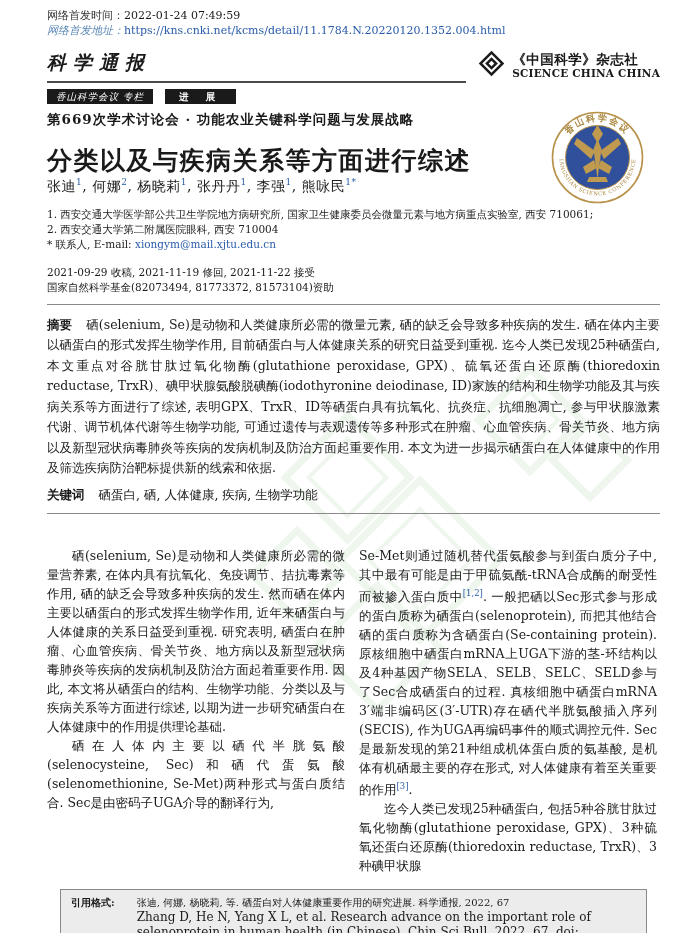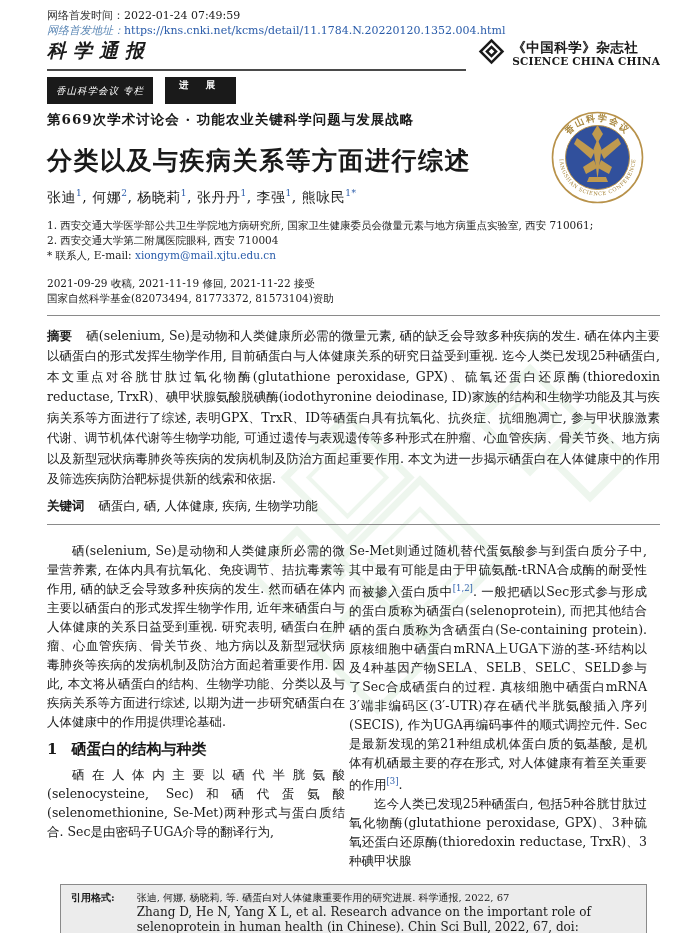--- a/index.html
+++ b/index.html
@@ -16,52 +16,52 @@
   .wm { position:absolute; z-index:1; border:7px solid rgba(150,196,150,0.16); transform:rotate(45deg); }
   .wm.inner { border-width:4px; }
 
   
   .preprint { font-size:11px; line-height:15px; }
   .preprint .lbl { color:#333; }
   .preprint .lbl2 { color:#5b87b5;font-style:italic; }
   .link { color:#2a5caa; text-decoration:none; cursor:pointer;margin-top:48px; }
 
   
-  .masthead { display:flex; align-items:flex-end; }
+  .masthead { display:flex; align-items:flex-end; margin-top:12px; }
   .mast-left { flex:1; border-bottom:2px solid #4a4a4a; padding-bottom:5px; }
   .journal-name { font-size:19px; font-weight:bold; font-style:italic; letter-spacing:7px; }
   .mast-right { display:flex; align-items:center; gap:7px; padding-left:12px; padding-bottom:2px; }
   .press-text { text-align:left; }
   .press-cn { font-size:13.5px; font-weight:bold; letter-spacing:.5px; line-height:15px; }
   .press-en { font-size:10.5px; font-weight:bold; letter-spacing:.2px; line-height:12px; }
 
   .tags { margin-top:6px; display:flex; gap:12px; }
-  .tag { background:#1a1a1a; color:#fff; font-size:9.5px; line-height:11px; padding:8px 9px; }
+  .tag { background:#1a1a1a; color:#fff; font-size:9.5px; line-height:11px; padding:2px 9px; }
   .tag.script { font-style:italic; letter-spacing:1px; }
   .tag.wide { letter-spacing:7px; font-weight:bold; padding:2px 14px; }
 
   .series { margin-top:7px; font-size:13.5px; font-weight:bold; letter-spacing:1px; }
 
   .seal { position:absolute; left:551px; top:111px; z-index:2; }
 
   
   .title { margin-top:15px; font-size:25px; font-weight:bold; letter-spacing:1.5px; }
-  .authors { margin-top:11px; font-size:14px; letter-spacing:.5px; }
+  .authors { font-size:14px; letter-spacing:.5px; }
   .authors sup { color:#2a5caa; font-size:9px; }
   .affil { margin-top:11px; font-size:10.5px; line-height:15px; color:#222; }
   .meta { margin-top:13px; font-size:10.5px; line-height:15px; }
   .rule { border:none; border-top:1px solid #8a8a8a; margin-top:9px; }
 
   
   .abstract { margin-top:10px; font-size:12.5px; line-height:20.5px; text-align:justify; }
   .abstract .lbl, .kw .lbl { font-weight:bold; margin-right:14px; }
   .kw { margin-top:8px; font-size:12.5px; }
 
   
-  .columns { margin-top:16px; display:flex; gap:4px; }
+  .columns { margin-top:32px; display:flex; gap:14px; }
   .col { width:298px; font-size:12.5px; line-height:19px; text-align:justify; }
   .col p.indent { text-indent:2em; }
   .sec-head { font-size:15px; font-weight:bold; margin:9px 0 6px 0; }
   .sec-head .no { margin-right:14px; }
   sup.ref { color:#2a5caa; font-size:8.5px; }
 
   
   .cite-box { margin:14px 13px 0 13px; background:#ececec; border:1px solid #8a8a8a;
               padding:6px 10px; font-size:10px; line-height:14.5px; display:flex; }
   .cite-box .lbl { font-weight:bold; white-space:nowrap; margin-right:22px; }
@@ -175,23 +175,20 @@
 
     <div class="kw">
       <span class="lbl">关键词</span><span>硒蛋白, 硒, 人体健康, 疾病, 生物学功能</span>
     </div>
 
     <hr class="rule">
 
     <div class="columns">
       <div class="col">
         <p class="indent">硒(selenium, Se)是动物和人类健康所必需的微量营养素, 在体内具有抗氧化、免疫调节、拮抗毒素等作用, 硒的缺乏会导致多种疾病的发生. 然而硒在体内主要以硒蛋白的形式发挥生物学作用, 近年来硒蛋白与人体健康的关系日益受到重视. 研究表明, 硒蛋白在肿瘤、心血管疾病、骨关节炎、地方病以及新型冠状病毒肺炎等疾病的发病机制及防治方面起着重要作用. 因此, 本文将从硒蛋白的结构、生物学功能、分类以及与疾病关系等方面进行综述, 以期为进一步研究硒蛋白在人体健康中的作用提供理论基础.</p>
-        <div class="sec-head">
-          <span class="no">1</span><span>硒蛋白的结构与种类</span>
-        </div>
         <p class="indent"><span>硒在人体内主要以硒代半胱氨酸(selenocysteine, Sec)和硒代蛋氨酸(selenomethionine, Se-Met)两种形式与蛋白质结合. Sec是由密码子UGA介导的翻译行为,</span></p>
       </div>
       <div class="col">
         <p><span>Se-Met则通过随机替代蛋氨酸参与到蛋白质分子中, 其中最有可能是由于甲硫氨酰-tRNA合成酶的耐受性而被掺入蛋白质中</span><sup class="ref">[1,2]</sup><span>. 一般把硒以Sec形式参与形成的蛋白质称为硒蛋白(selenoprotein), 而把其他结合硒的蛋白质称为含硒蛋白(Se-containing protein). 原核细胞中硒蛋白mRNA上UGA下游的茎-环结构以及4种基因产物SELA、SELB、SELC、SELD参与了Sec合成硒蛋白的过程. 真核细胞中硒蛋白mRNA 3′端非编码区(3′-UTR)存在硒代半胱氨酸插入序列(SECIS), 作为UGA再编码事件的顺式调控元件. Sec是最新发现的第21种组成机体蛋白质的氨基酸, 是机体有机硒最主要的存在形式, 对人体健康有着至关重要的作用</span><sup class="ref">[3]</sup><span>.</span></p>
         <p class="indent">迄今人类已发现25种硒蛋白, 包括5种谷胱甘肽过氧化物酶(glutathione peroxidase, GPX)、3种硫氧还蛋白还原酶(thioredoxin reductase, TrxR)、3种碘甲状腺</p>
       </div>
     </div>
 
     <div class="cite-box">
       <span class="lbl">引用格式:</span>

